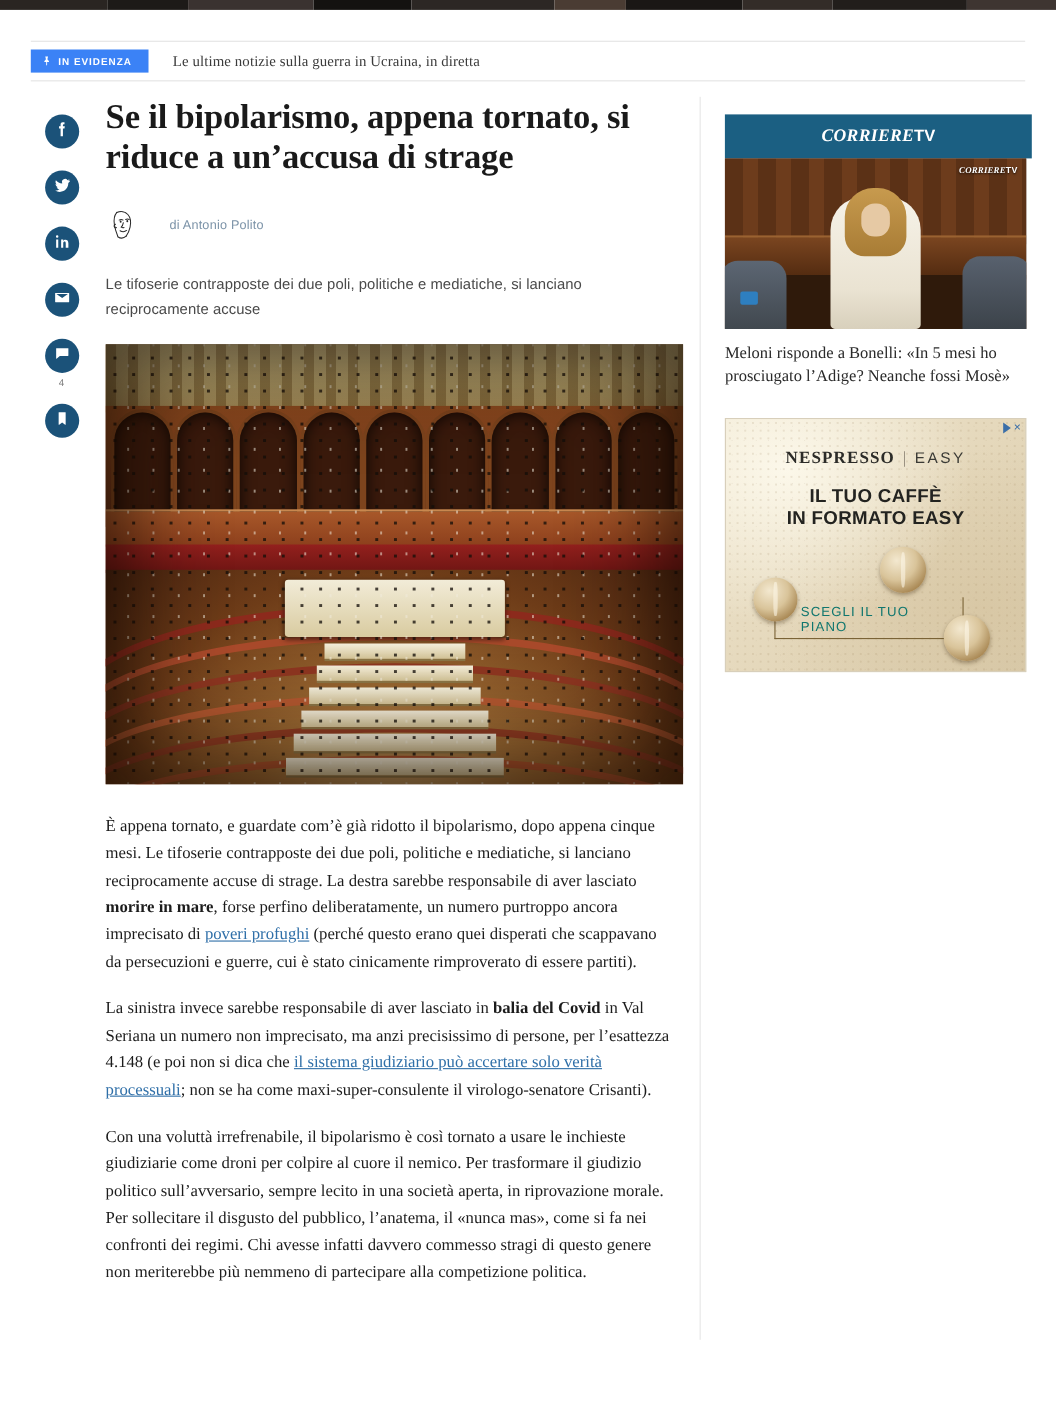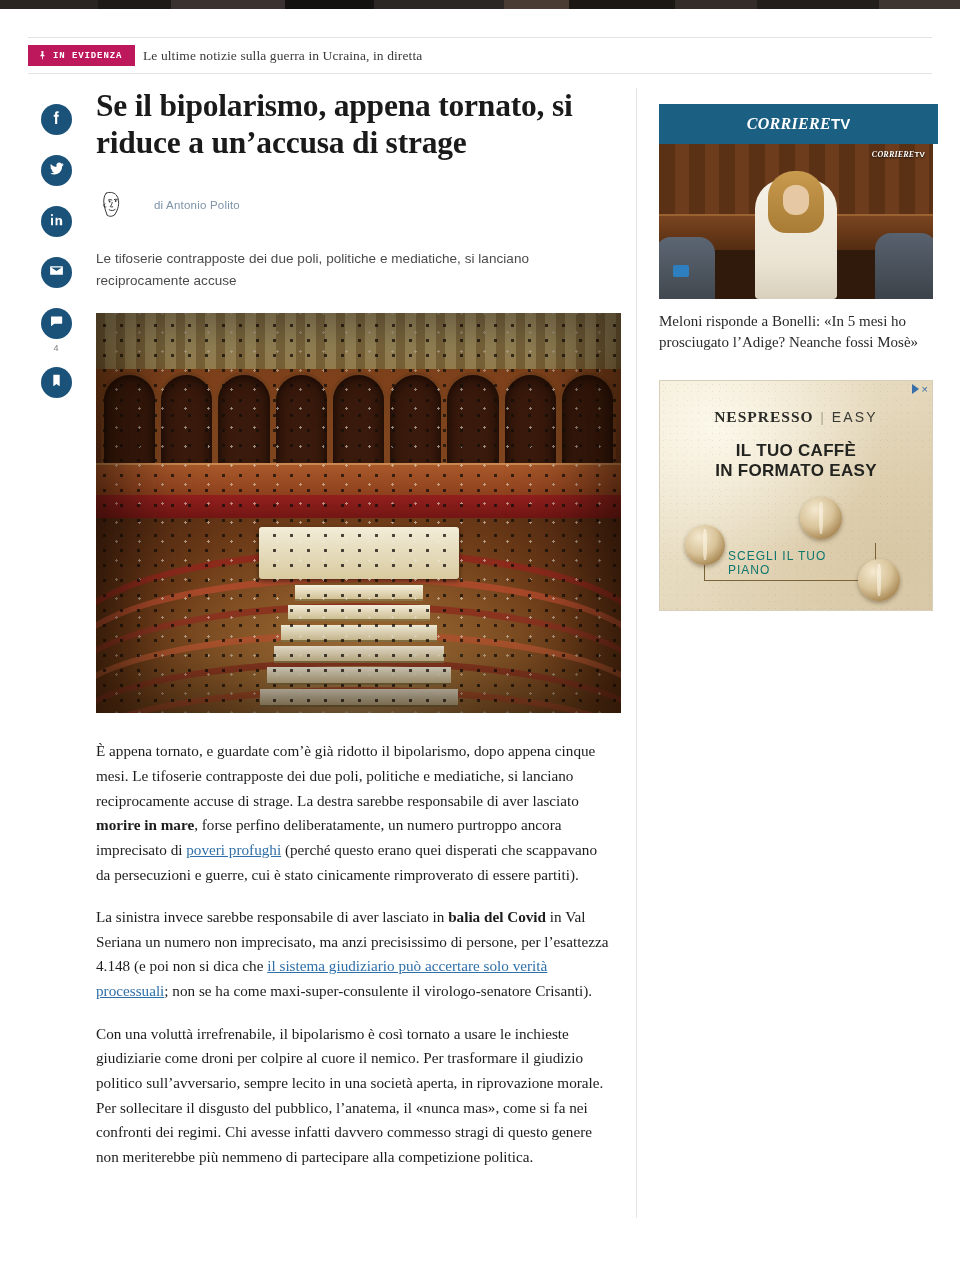--- a/index.html
+++ b/index.html
@@ -16,33 +16,32 @@
 
   
   .evidenza-wrap {
     margin: 28px 28px 0 28px;
     border-top: 1px solid #e3e3e3;
     border-bottom: 1px solid #e3e3e3;
     padding: 7px 0;
     display: flex; align-items: center;
   }
   .evidenza-badge {
-    background: #be185d;
+    background: #3b82f6;
     color: #ffffff;
     font-size: 9px;
     letter-spacing: .9px;
     font-weight: bold;
     padding: 5px 12px 5px 9px;
     display: flex; align-items: center; gap: 6px;
     min-width: 107px;
-    font-family: Liberation Mono, monospace;
   }
   .pin-svg { width: 10px; height: 11px; display:block; flex: none; }
   .evidenza-text {
-    margin-left: 8px;
+    margin-left: 22px;
     font-family: "Liberation Serif", serif;
     font-size: 13.5px;
     color: #3b3b3b;
     letter-spacing: .1px;
   }
 
   
   .page { display: flex; margin-top: 14px; padding: 0 28px; }
   .rail { width: 56px; flex: none; padding-top: 16px; }
   .article { width: 530px; flex: none; padding-left: 12px; }

